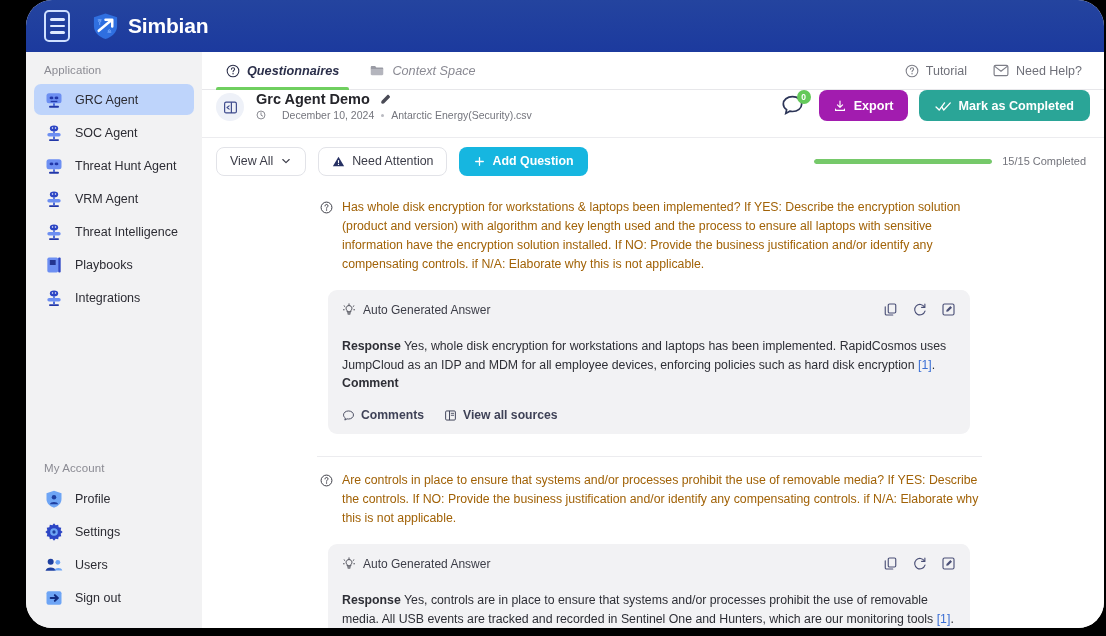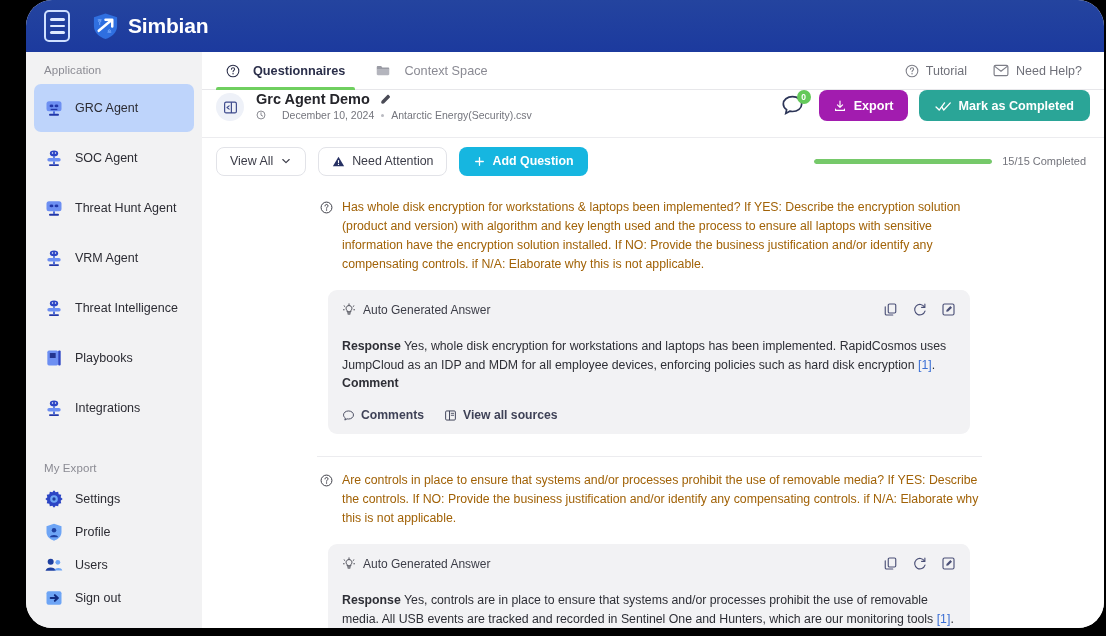--- a/index.html
+++ b/index.html
@@ -57,21 +57,21 @@
     flex: 0 0 176px;
     display: flex; flex-direction: column;
     padding-top: 12px;
     position: relative;
   }
   .side-section-title {
     font-size: 11.5px; color: #8b8b93; padding: 0 0 8px 18px; letter-spacing: .1px;
   }
   .side-item {
     display: flex; align-items: center; gap: 11px;
-    height: 48px; margin: 0 8px 2px 8px;
+    height: 31px; margin: 0 8px 2px 8px;
     padding-left: 10px; border-radius: 7px;
     cursor: pointer;
   }
   .side-item.active { background: #bed4fb; }
   .side-item span.lbl { font-size: 12.5px; color: #2c2c33; white-space: nowrap; }
   .side-icon { width: 20px; height: 20px; flex: 0 0 20px; display:block; }
   .side-spacer { flex: 1; }
   .account-block { padding-bottom: 14px; }
   .account-block .side-item { height: 33px; margin-bottom: 0px; }
   .account-block .side-item span.lbl { font-size: 12.5px; }
@@ -80,23 +80,23 @@
   
   .main { flex: 1; display: flex; flex-direction: column; min-width: 0; background:#fff; }
 
   .tabbar {
     height: 38px; flex: 0 0 38px;
     border-bottom: 1px solid #e7e7ea;
     display: flex; align-items: center;
     padding: 0 22px 0 14px;
   }
   .tab {
-    display: flex; align-items: center; gap: 13px;
+    display: flex; align-items: center; gap: 7px;
     height: 100%; padding: 0 10px; margin-right: 10px;
-    cursor: pointer; position: relative;
+    cursor: pointer; position: relative; font-style: italic;
   }
   .tab .t-lbl { font-size: 12.7px; color: #8a8a93; font-weight: 400; }
   .tab.active .t-lbl { color: #2b2f4a; font-weight: 700; }
   .tab.active::after {
     content: ""; position: absolute; left: 0; right: 0; bottom: -1px;
     height: 3px; background: #6fcf5f; border-radius: 2px 2px 0 0;
   }
   .tab-spacer { flex: 1; }
   .tab-right { display: flex; align-items: center; gap: 26px; }
   .tab-right .ritem { display: flex; align-items: center; gap: 7px; cursor: pointer; }
@@ -311,38 +311,38 @@
           <rect x="4" y="12" width="16" height="4.2" rx="2.1" fill="#6d8ff2"></rect>
           <rect x="10.8" y="16.2" width="2.4" height="3" fill="#4a6adb"></rect>
           <rect x="6" y="19.4" width="12" height="2.2" rx="1.1" fill="#2237a8"></rect>
         </svg>
         <span class="lbl">Integrations</span>
       </div>
 
       <div class="side-spacer"></div>
 
       <div class="account-block">
-        <div class="side-section-title acct">My Export</div>
+        <div class="side-section-title acct">My Account</div>
+
+        <div class="side-item">
+          <svg class="side-icon" viewBox="0 0 24 24">
+            <path d="M12 2 L21 5.2 V12 C21 17.5 16.8 20.9 12 22.4 C7.2 20.9 3 17.5 3 12 V5.2 Z" fill="#6ea5f5"></path>
+            <circle cx="12" cy="10" r="2.7" fill="#1e3fa0"></circle>
+            <path d="M7 18.2 C7.8 14.8 16.2 14.8 17 18.2 Z" fill="#1e3fa0"></path>
+          </svg>
+          <span class="lbl">Profile</span>
+        </div>
 
         <div class="side-item">
           <svg class="side-icon" viewBox="0 0 24 24">
             <path d="M12 1.6 L14 4 L17 3.3 L17.6 6.4 L20.7 7 L20 10 L22.4 12 L20 14 L20.7 17 L17.6 17.6 L17 20.7 L14 20 L12 22.4 L10 20 L7 20.7 L6.4 17.6 L3.3 17 L4 14 L1.6 12 L4 10 L3.3 7 L6.4 6.4 L7 3.3 L10 4 Z" fill="#2c45c4"></path>
             <circle cx="12" cy="12" r="4.6" fill="#6ea5f5"></circle>
             <circle cx="12" cy="12" r="2" fill="#1e3fa0"></circle>
           </svg>
           <span class="lbl">Settings</span>
-        </div>
-
-        <div class="side-item">
-          <svg class="side-icon" viewBox="0 0 24 24">
-            <path d="M12 2 L21 5.2 V12 C21 17.5 16.8 20.9 12 22.4 C7.2 20.9 3 17.5 3 12 V5.2 Z" fill="#6ea5f5"></path>
-            <circle cx="12" cy="10" r="2.7" fill="#1e3fa0"></circle>
-            <path d="M7 18.2 C7.8 14.8 16.2 14.8 17 18.2 Z" fill="#1e3fa0"></path>
-          </svg>
-          <span class="lbl">Profile</span>
         </div>
 
         <div class="side-item">
           <svg class="side-icon" viewBox="0 0 24 24">
             <circle cx="8" cy="8" r="3.6" fill="#1e3fa0"></circle>
             <path d="M1.8 19 C2.6 13.6 13.4 13.6 14.2 19 Z" fill="#1e3fa0"></path>
             <circle cx="16.6" cy="8.8" r="2.9" fill="#6ea5f5"></circle>
             <path d="M12.4 18.6 C13 14.6 21.4 14.6 22 18.6 Z" fill="#6ea5f5"></path>
           </svg>
           <span class="lbl">Users</span>

